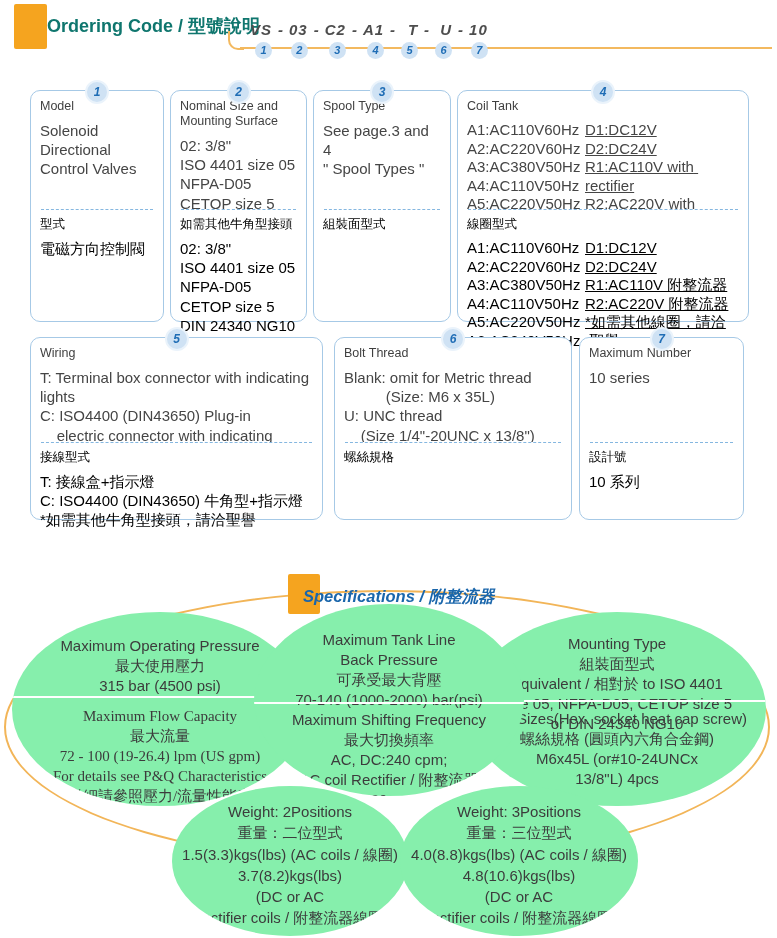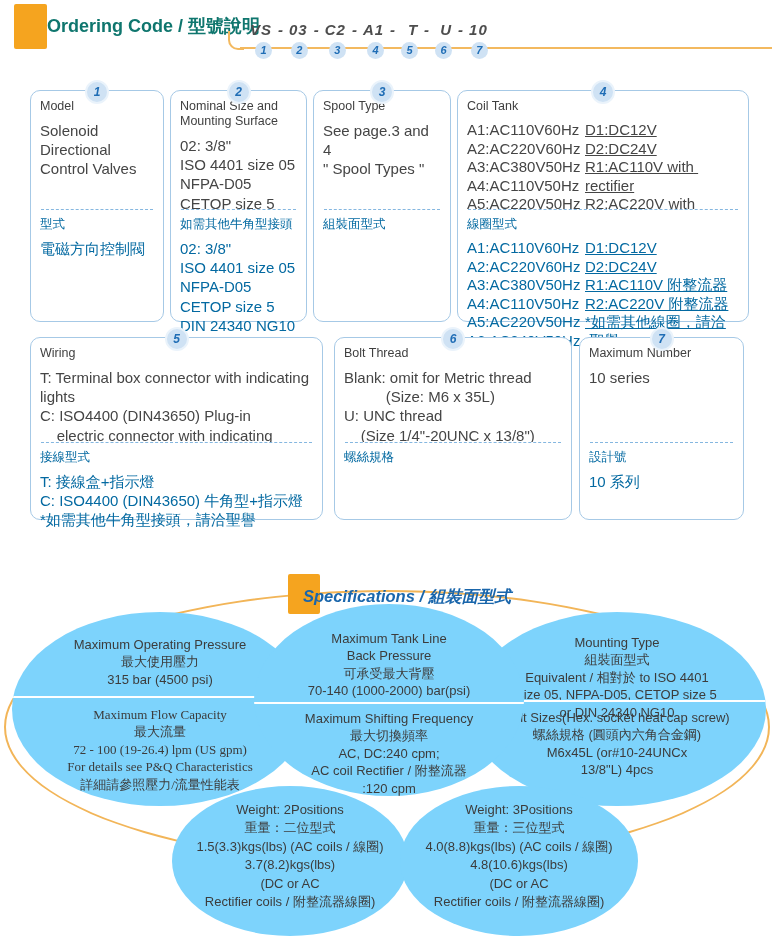--- a/index.html
+++ b/index.html
@@ -23,32 +23,32 @@
   .box{position:absolute;border:1.5px solid #A6C9E6;border-radius:10px;background:#fff;padding:8px 9px 0;box-sizing:border-box;}
   .r1{top:90px;height:232px;} .r2{top:337px;height:183px;}
   .b1{left:30px;width:134px;} .b2{left:170px;width:137px;} .b3{left:313px;width:138px;} .b4{left:457px;width:292px;}
   .b5{left:30px;width:293px;} .b6{left:334px;width:238px;} .b7{left:579px;width:165px;}
   .badge{position:absolute;top:-11px;left:50%;transform:translateX(-50%);width:20px;height:20px;border-radius:50%;
          background:#CFE2F4;border:2px solid #EAF3FB;font-size:12px;line-height:20px;text-align:center;
          font-weight:bold;font-style:italic;color:#1F6DB5;}
   .sec .t{font-size:12.5px;margin-bottom:7px;color:#3F3F3F;white-space:pre-wrap;line-height:1.2;}
   .sec .b{font-size:15px;line-height:1.28;color:#454545;}
   .r1 .sec.en{height:110px;overflow:hidden;} .r2 .sec.en{height:96px;overflow:hidden;}
-  .sec.zh{margin-top:7px;} .sec.zh .t,.sec.zh .b{color:#0369a1;}
+  .sec.zh{margin-top:7px;} .sec.zh .t,.sec.zh .b{color:#000000;}
   .ml{white-space:pre-wrap;}
   .dashdiv{border-top:1px dashed #85B7E0;margin:0 1px;}
   .cols{display:flex;} .cols .c1{width:118px;flex:none;} .cols .c2{flex:1;text-decoration:underline;}
   .b4 .sec .b{line-height:1.24;}
 
   
   .sp-ellipse{left:4px;top:590px;width:762px;height:270px;border:2px solid #F2B558;border-radius:50%;z-index:0;}
   .sp-square{left:288px;top:574px;width:32px;height:40px;background:#F5A41F;border-radius:2px;z-index:4;}
   .sp-title{left:303px;top:586px;font-size:16.5px;font-weight:bold;font-style:italic;color:#1A66AB;white-space:nowrap;z-index:5;}
-  .bubble{position:absolute;background:#7dd3fc;border-radius:50%;overflow:hidden;text-align:center;
-          color:#3C3C3C;font-size:13px;line-height:1.34;}
+  .bubble{position:absolute;background:#86efac;border-radius:50%;overflow:hidden;text-align:center;
+          color:#3C3C3C;font-size:15px;line-height:1.34;}
   .bubble .txt{position:absolute;left:8px;right:8px;white-space:pre-line;}
   .bdiv{position:absolute;left:0;right:0;height:2px;background:#fff;}
   .bub-left{left:12px;top:612px;width:296px;height:194px;z-index:1;}
   .bub-left .bt{top:24px;} .bub-left .bdiv{top:84px;} .bub-left .bb{top:94px;font-family:Liberation Serif, serif;}
   .bub-mid{left:254px;top:604px;width:270px;height:192px;z-index:2;}
   .bub-mid .bt{top:26px;} .bub-mid .bdiv{top:98px;} .bub-mid .bb{top:106px;}
   .bub-right{left:468px;top:612px;width:298px;height:194px;z-index:1;}
   .bub-right .bt{top:22px;} .bub-right .bdiv{top:88px;} .bub-right .bb{top:97px;}
   .bub-w2{left:172px;top:786px;width:236px;height:150px;z-index:3;}
   .bub-w3{left:400px;top:786px;width:238px;height:150px;z-index:3;text-align:center;}
@@ -229,21 +229,21 @@
   </div>
   <div class="dashdiv"></div>
   <div class="sec zh">
     <div class="t ml">設計號</div>
     <div class="b ml">10 系列</div>
   </div>
 </div>
 
 <div class="abs sp-ellipse"></div>
 <div class="abs sp-square"></div>
-<div class="abs sp-title">Specifications / 組裝面型式</div>
+<div class="abs sp-title">Specifications / 附整流器</div>
 
 <div class="bubble bub-left">
   <div class="txt bt">Maximum Operating Pressure
 最大使用壓力
 315 bar (4500 psi)</div>
   <div class="bdiv"></div>
   <div class="txt bb">Maximum Flow Capacity
 最大流量
 72 - 100 (19-26.4) lpm (US gpm)
 For details see P&amp;Q Characteristics

